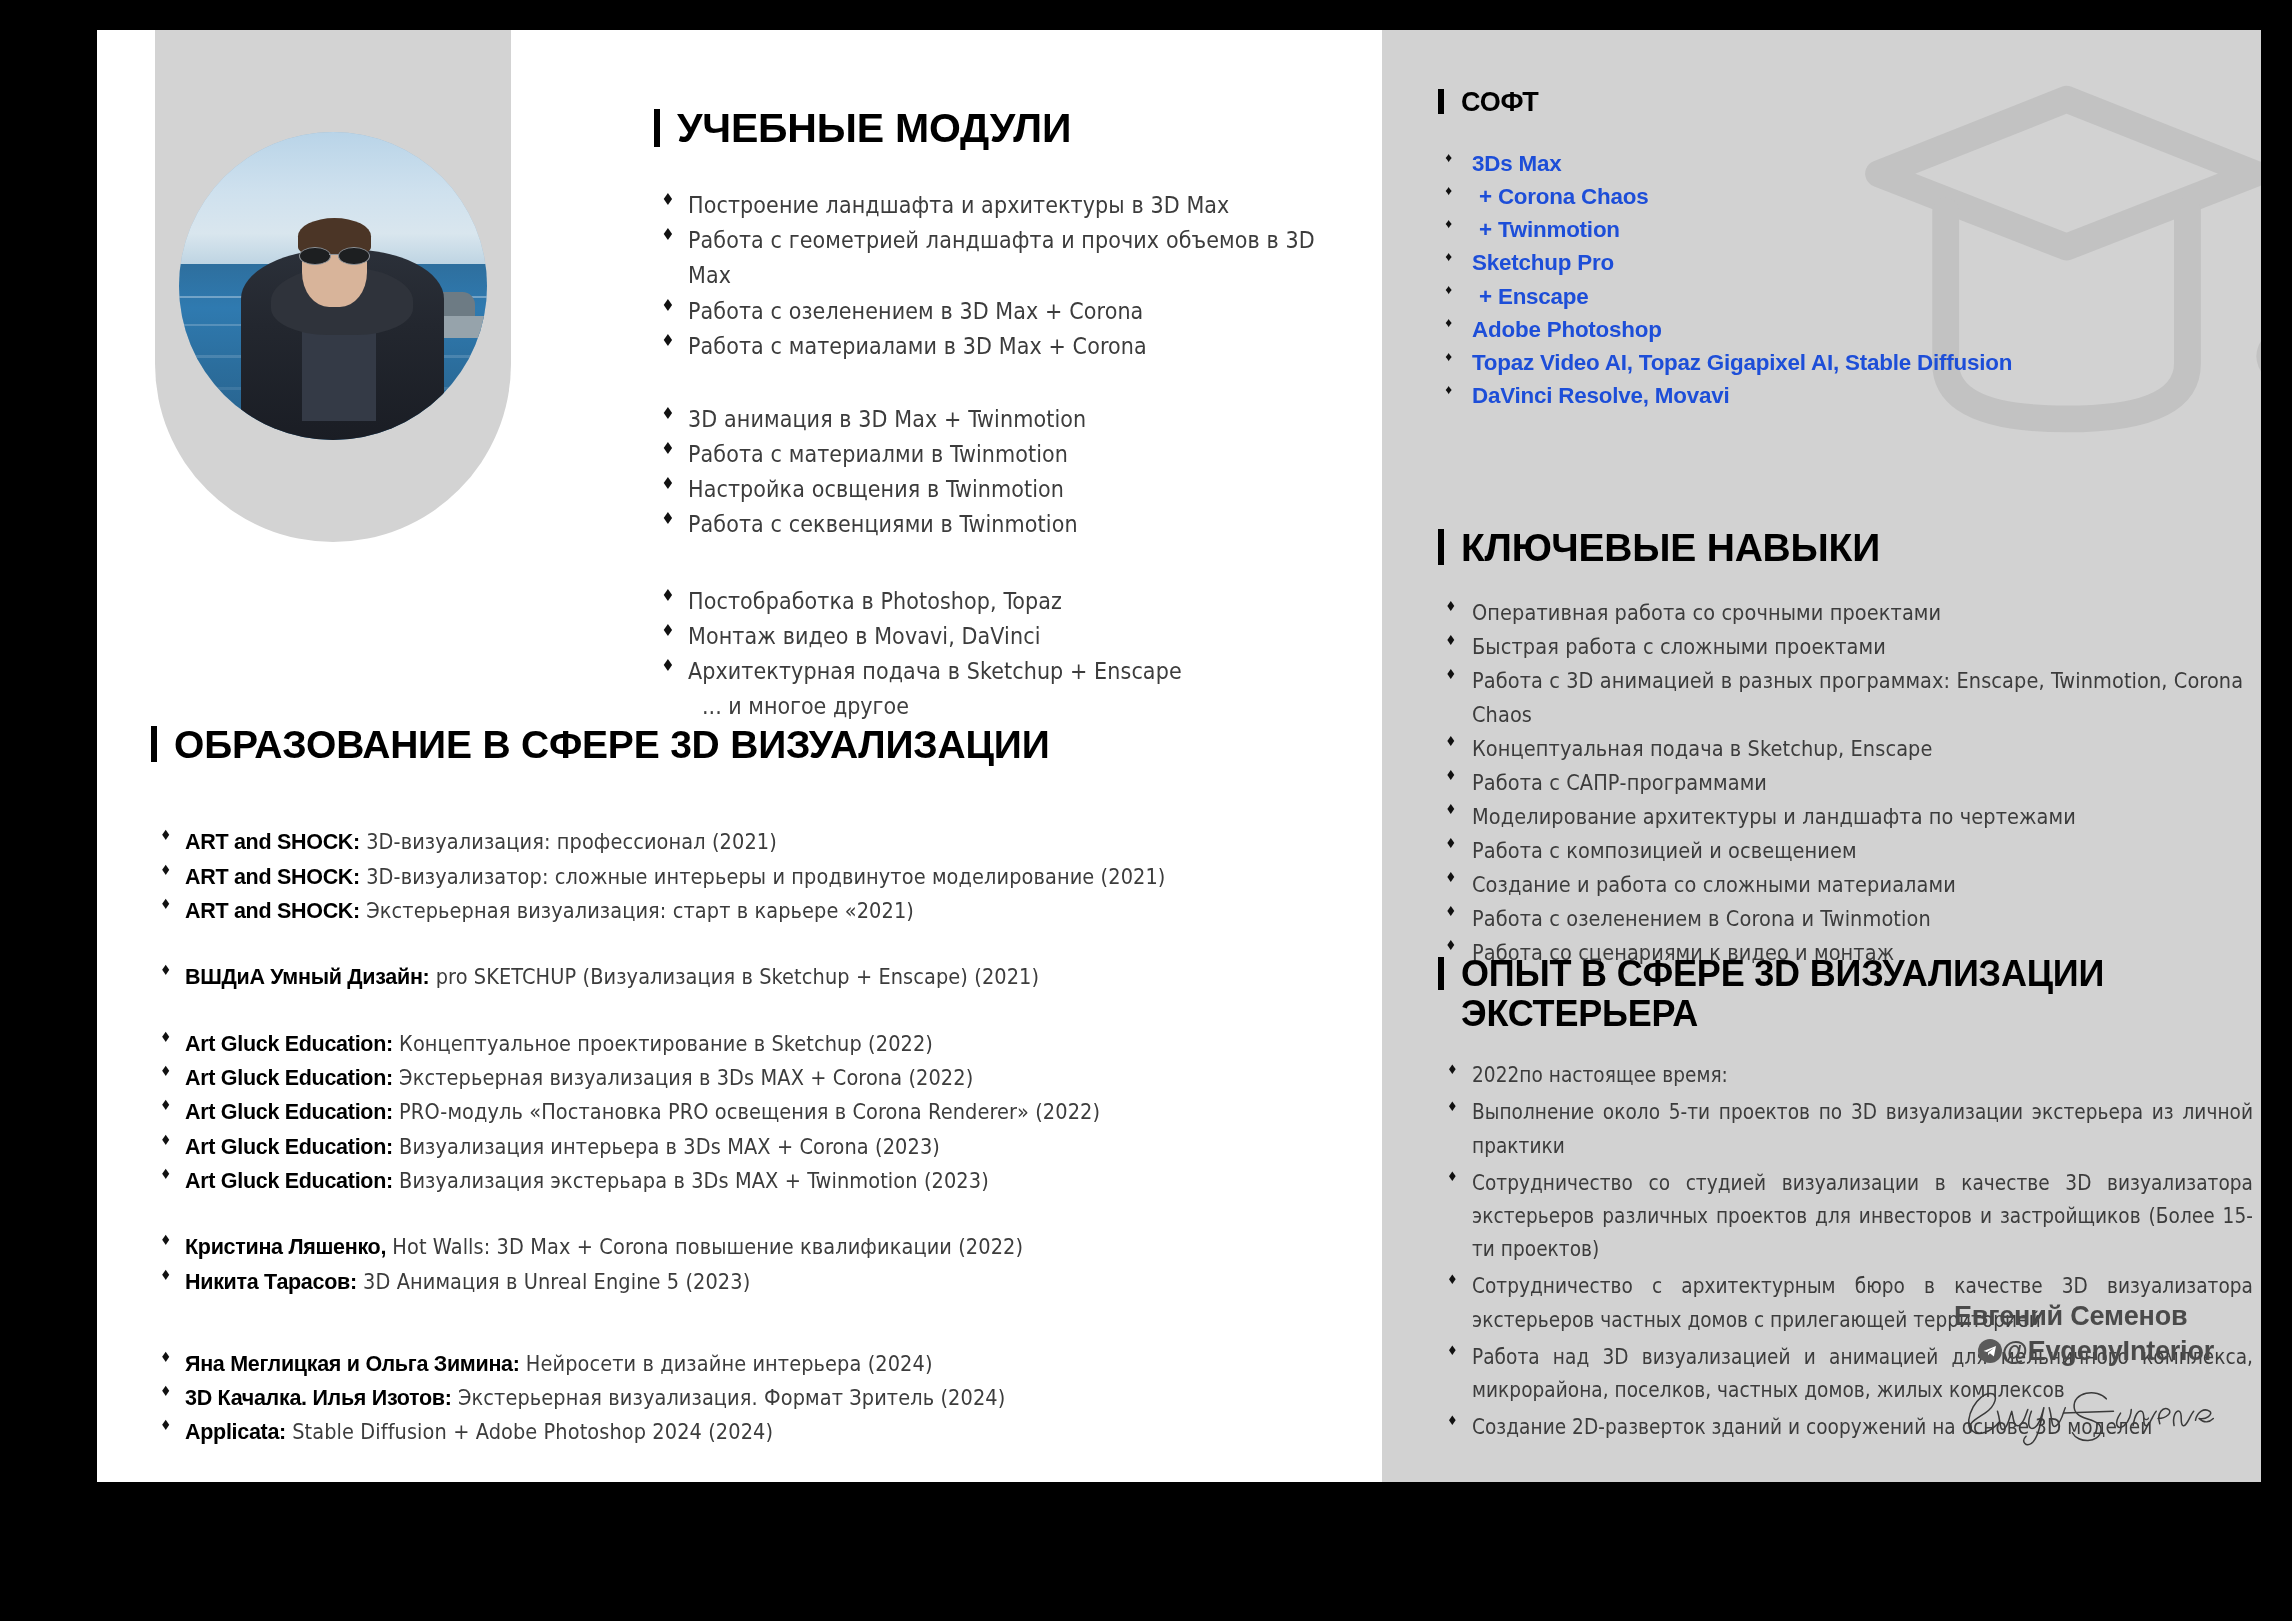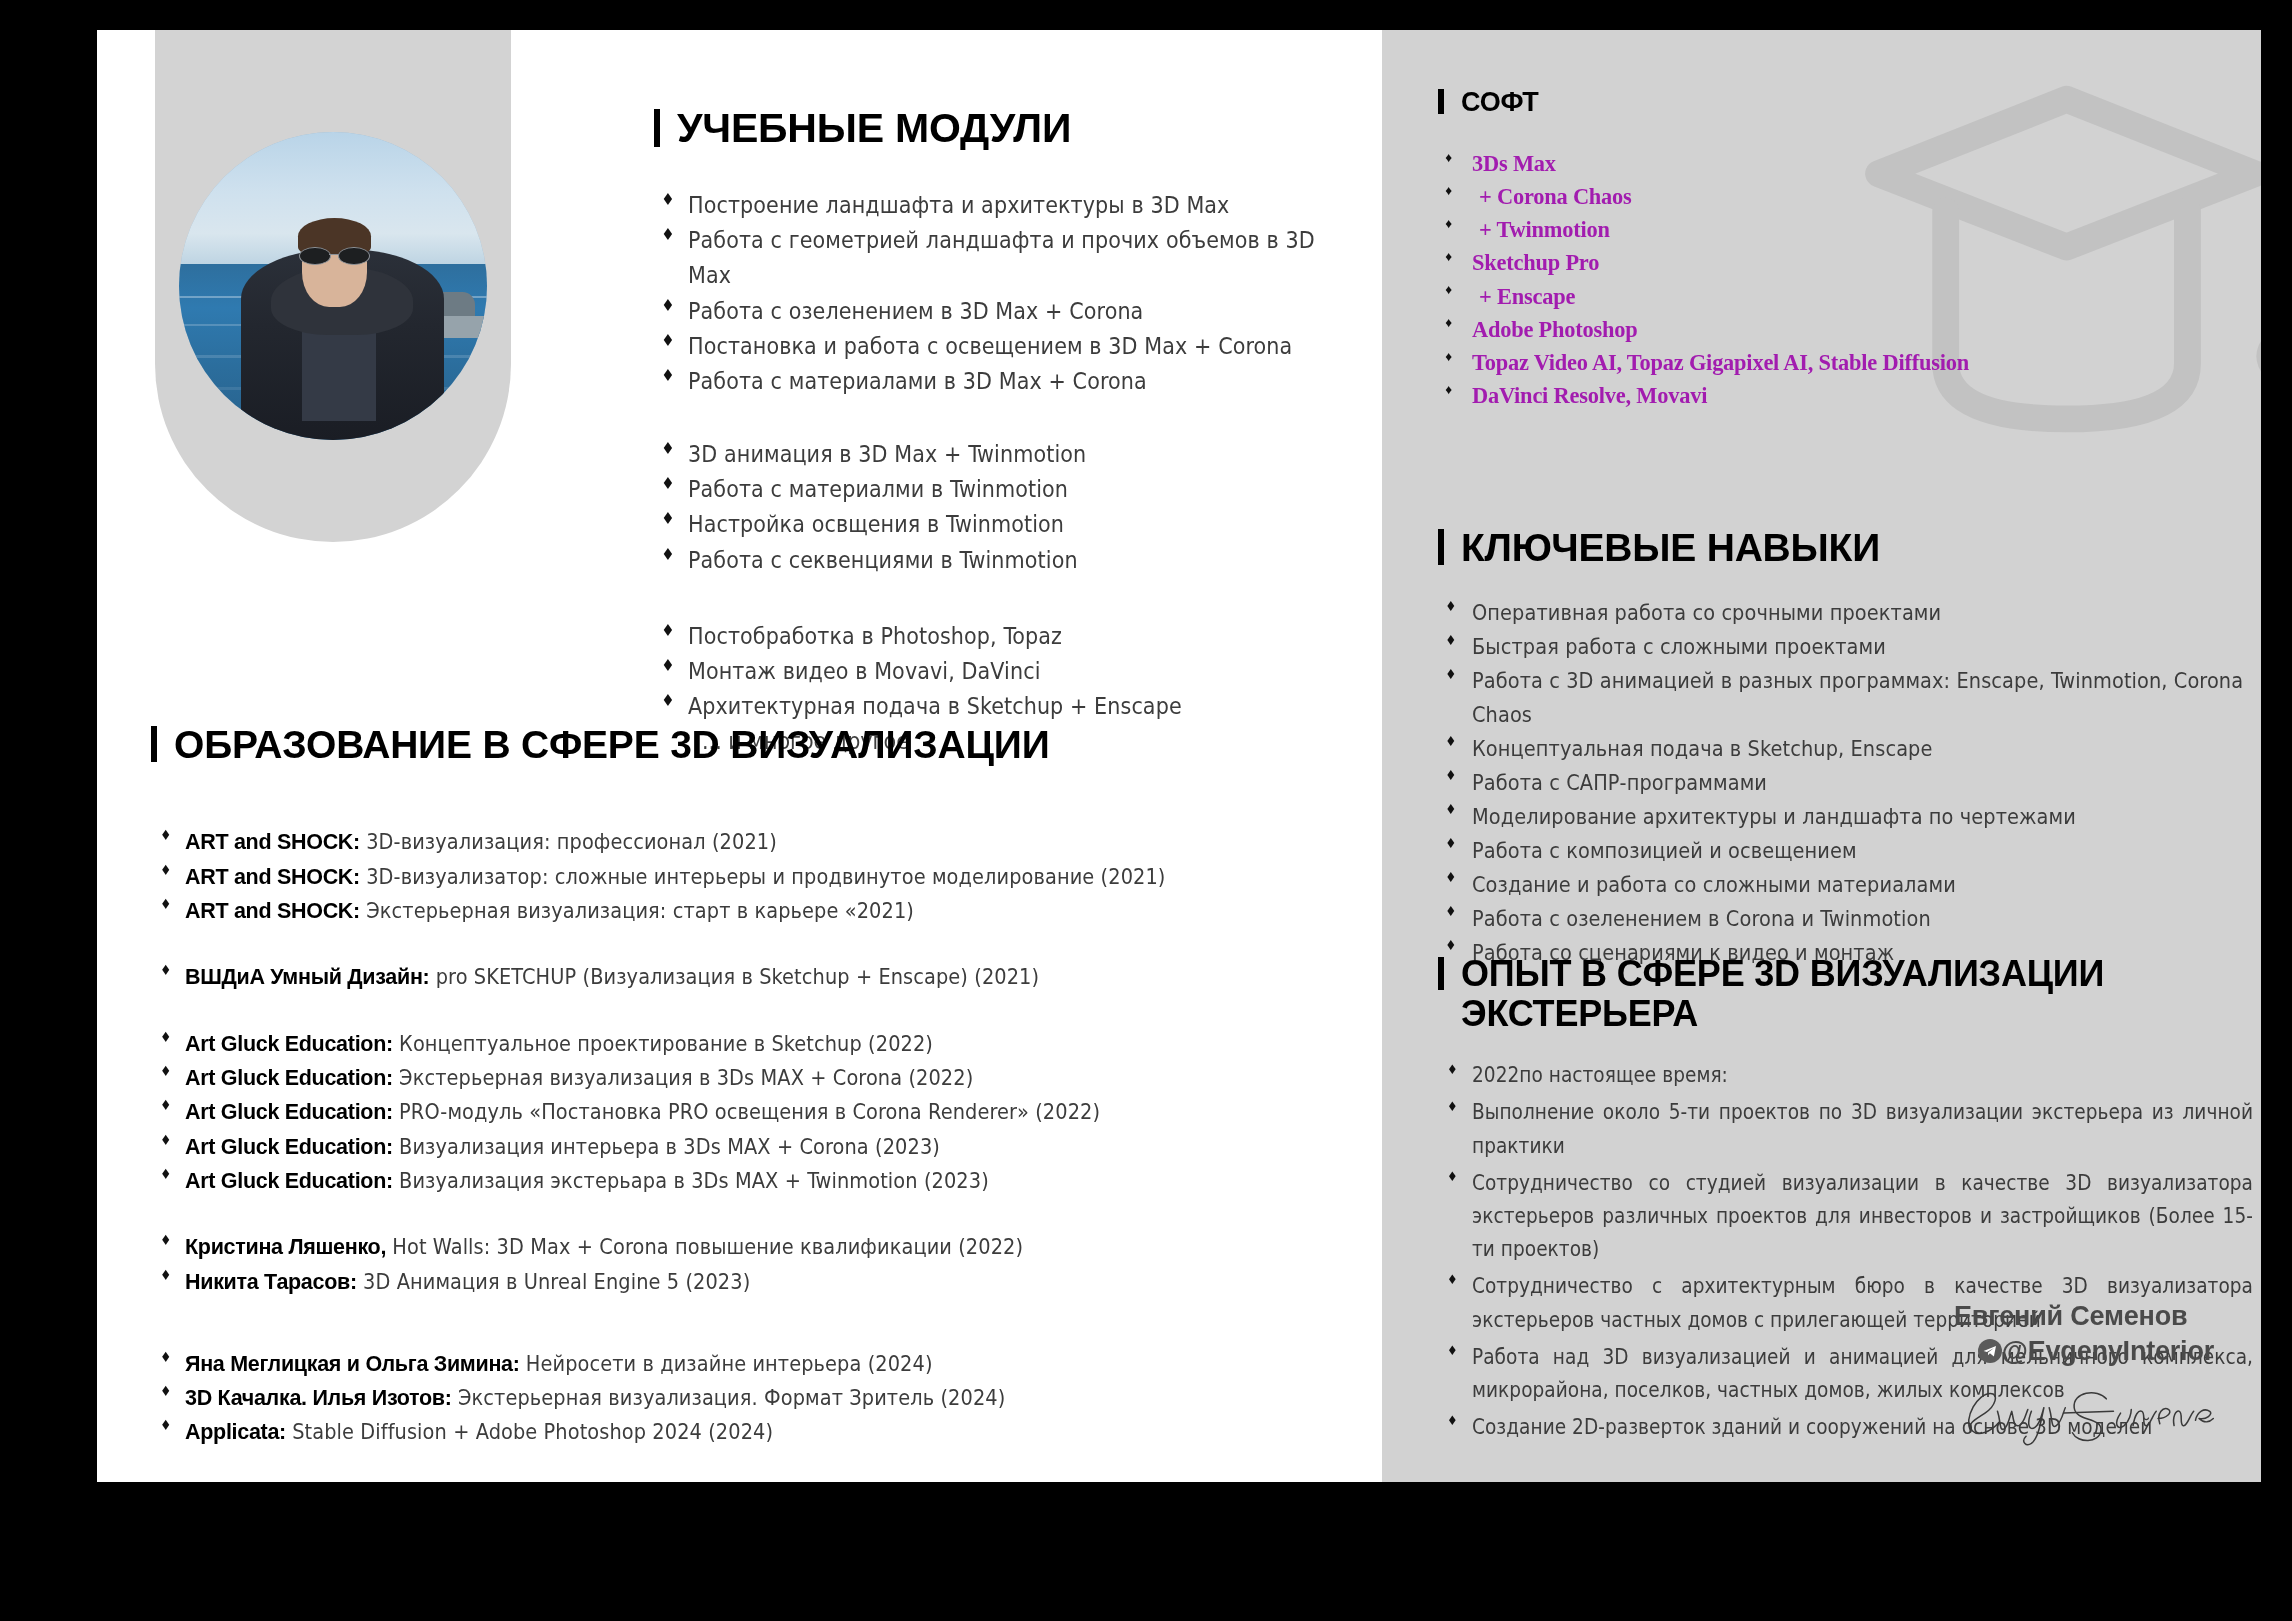--- a/index.html
+++ b/index.html
@@ -227,23 +227,23 @@
     left: 56px;
     top: 39px;
     width: 806px;
     z-index: 2;
   }
   #soft .sec-head { font-size: 27px; }
   #soft ul.bl { margin-top: 30px; }
   #soft ul.bl > li {
     font-size: 22.4px;
     line-height: 1.48;
-    font-family: Liberation Serif, serif;
+    font-family: Liberation Sans, sans-serif;
     font-weight: 700;
-    color: #a21caf;
+    color: #1d4ed8;
     letter-spacing: -0.2px;
   }
   #soft ul.bl > li::before { font-size: 0.6em; top: 0.06em; }
   #soft .sub {
     padding-left: 41px;
     font-family: "Liberation Sans", sans-serif;
     font-weight: 700;
     font-size: 22.4px;
     line-height: 1.48;
     color: #8b8b8b;
@@ -367,21 +367,20 @@
     </div>
 
     <div id="modules">
       <h1 class="sec-head bar-head">УЧЕБНЫЕ МОДУЛИ</h1>
 
       <div class="grp g1">
         <ul class="bl thin">
           <li>Построение ландшафта и архитектуры в 3D Max</li>
           <li>Работа с геометрией ландшафта и прочих объемов в 3D Max</li>
           <li>Работа с озеленением в 3D Max + Corona</li>
-          <li>Постановка и работа с освещением в 3D Max + Corona</li>
           <li>Работа с материалами в 3D Max + Corona</li>
         </ul>
       </div>
 
       <div class="grp g2">
         <ul class="bl thin">
           <li>3D анимация в 3D Max + Twinmotion</li>
           <li>Работа с материалми в Twinmotion</li>
           <li>Настройка освщения в Twinmotion</li>
           <li>Работа с секвенциями в Twinmotion</li>

